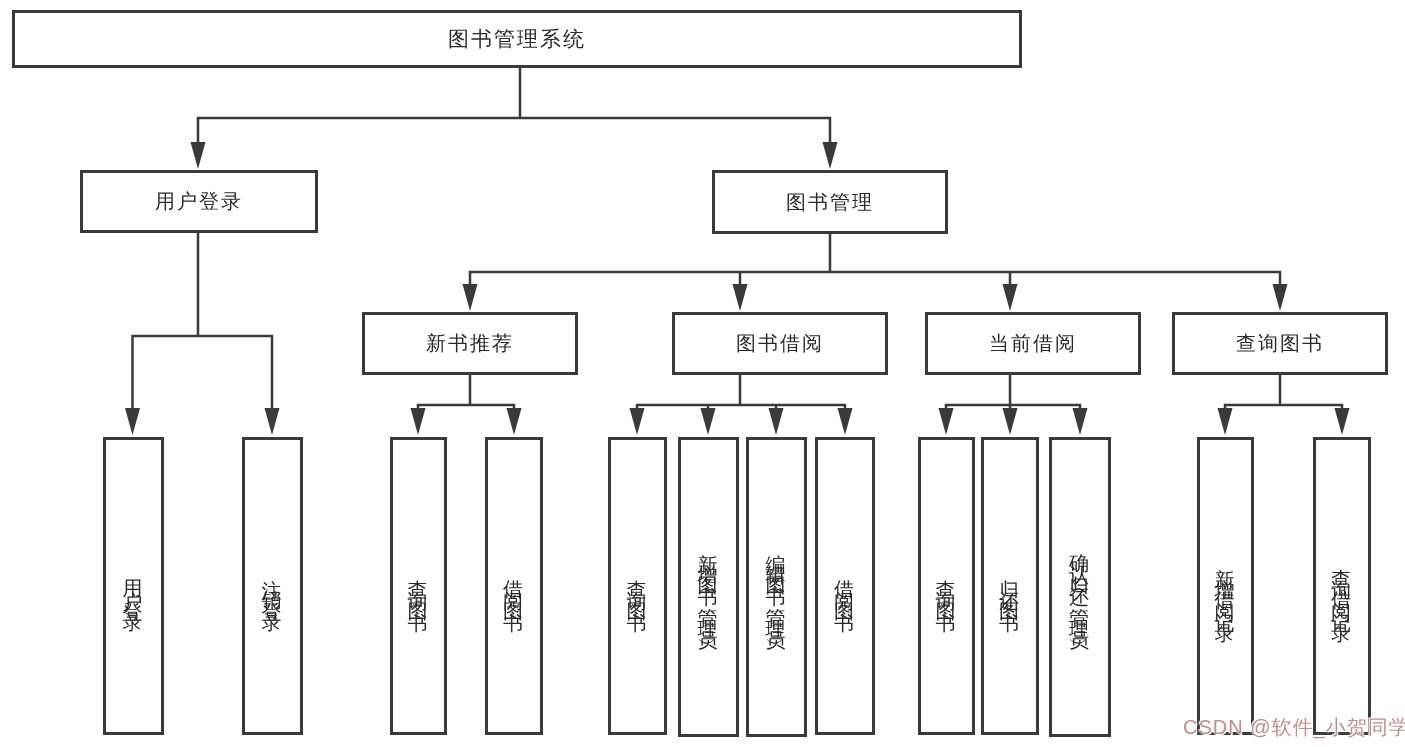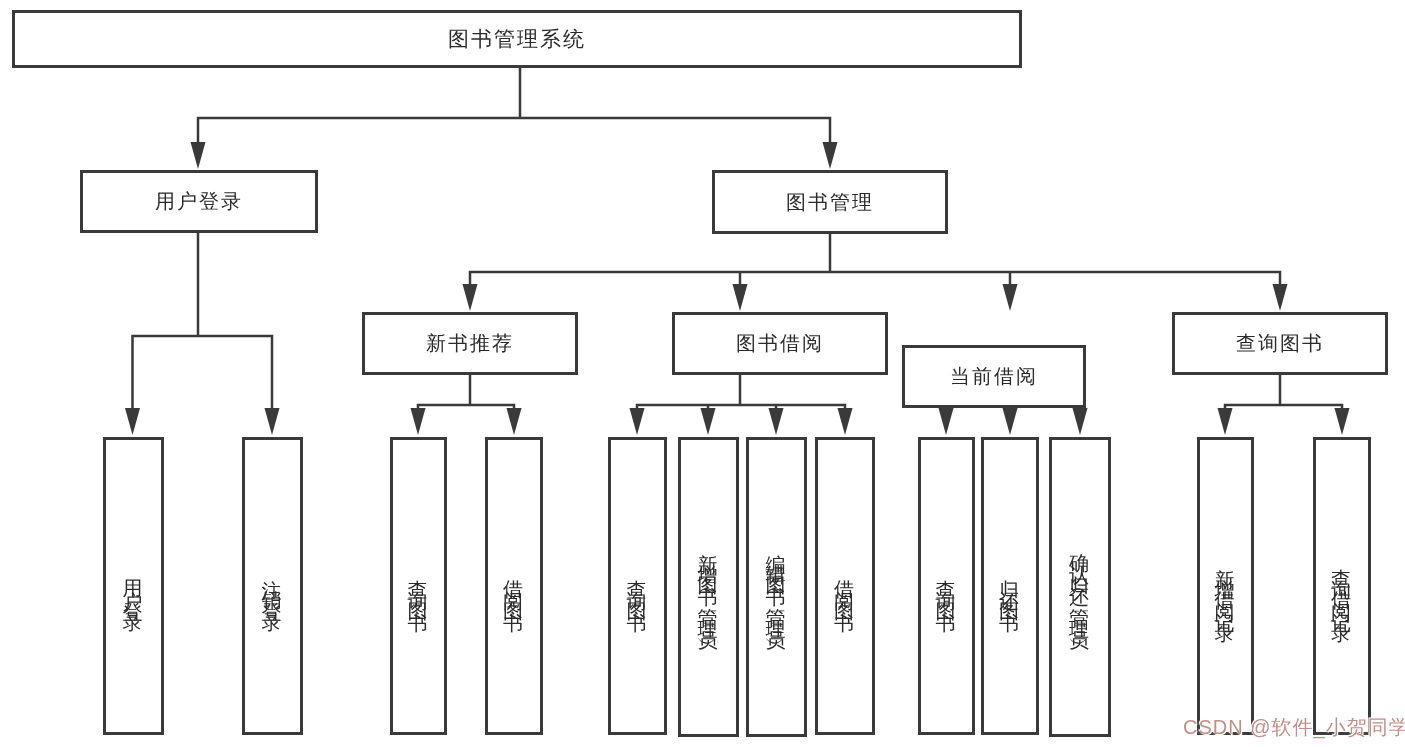--- a/index.html
+++ b/index.html
@@ -100,21 +100,21 @@
     </g>
   </svg>
 
   <div class="node root" style="left:12px; top:10px; width:1010px; height:58px;">图书管理系统</div>
 
   <div class="node" style="left:80px; top:170px; width:238px; height:63px;">用户登录</div>
   <div class="node" style="left:362px; top:312px; width:216px; height:63px;">新书推荐</div>
 
   <div class="node" style="left:712px; top:170px; width:236px; height:64px;">图书管理</div>
   <div class="node" style="left:632px; top:312px; width:216px; height:63px;margin-left:40px;">图书借阅</div>
-  <div class="node" style="left:902px; top:312px; width:184px; height:63px;margin-top:33px;">当前借阅</div>
+  <div class="node" style="left:925px; top:312px; width:216px; height:63px;">当前借阅</div>
   <div class="node" style="left:1172px; top:312px; width:216px; height:63px;">查询图书</div>
 
   <div class="node vert" style="left:103px; top:437px; width:61px; height:298px;">用户登录</div>
   <div class="node vert" style="left:242px; top:437px; width:61px; height:298px;">注销登录</div>
 
   <div class="node vert" style="left:390px; top:437px; width:57px; height:298px;">查询图书</div>
   <div class="node vert" style="left:485px; top:437px; width:58px; height:298px;">借阅图书</div>
 
   <div class="node vert" style="left:608px; top:437px; width:59px; height:298px;">查询图书</div>
   <div class="node vert" style="left:678px; top:437px; width:61px; height:300px;">新增图书（管理员）</div>

